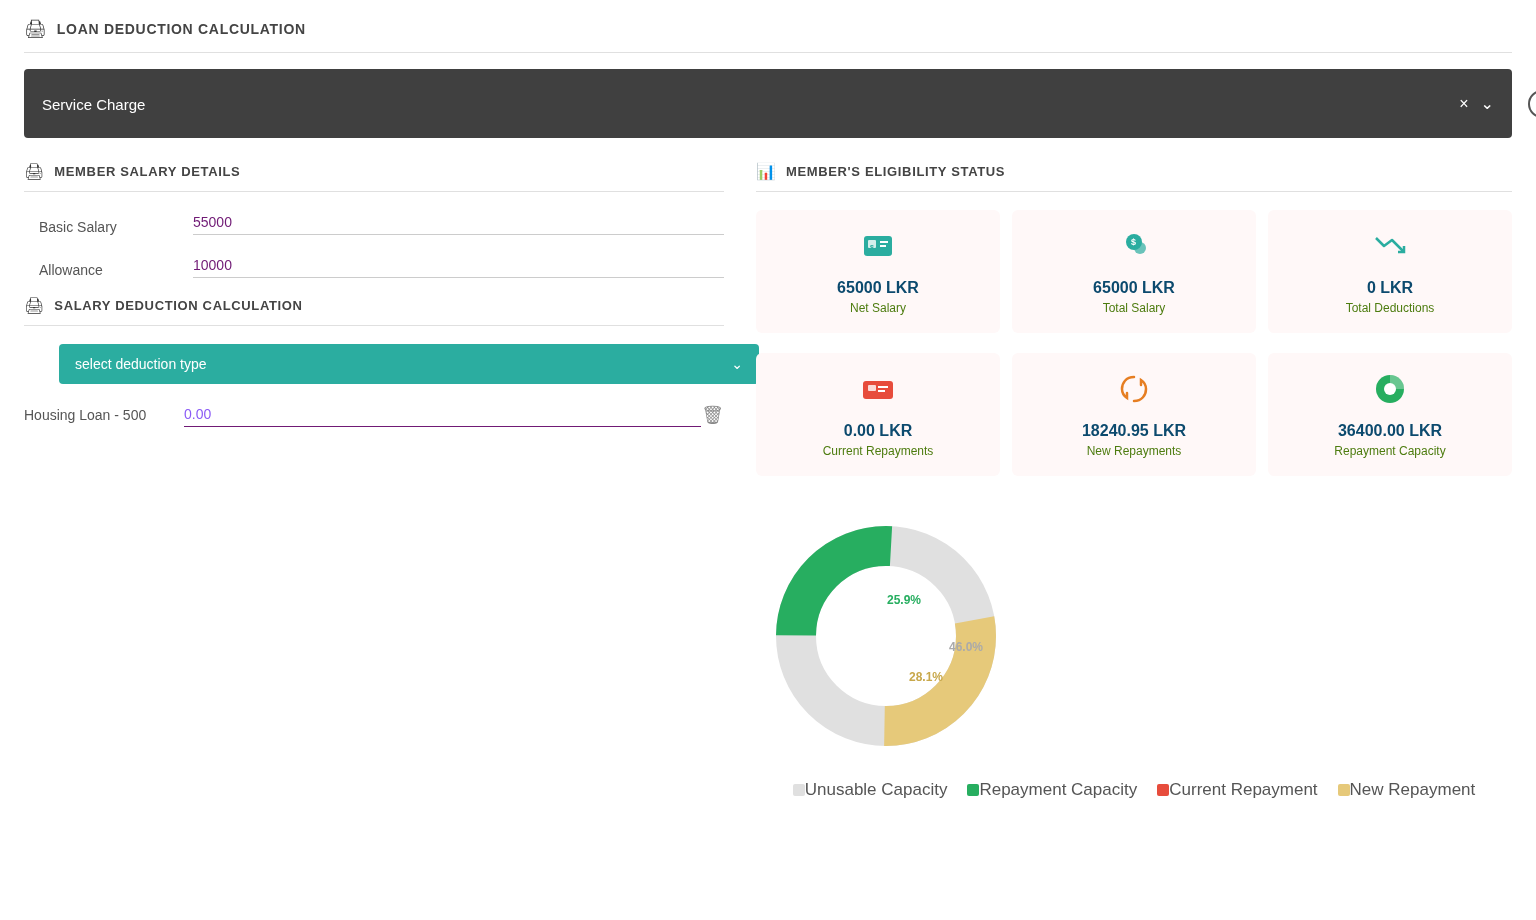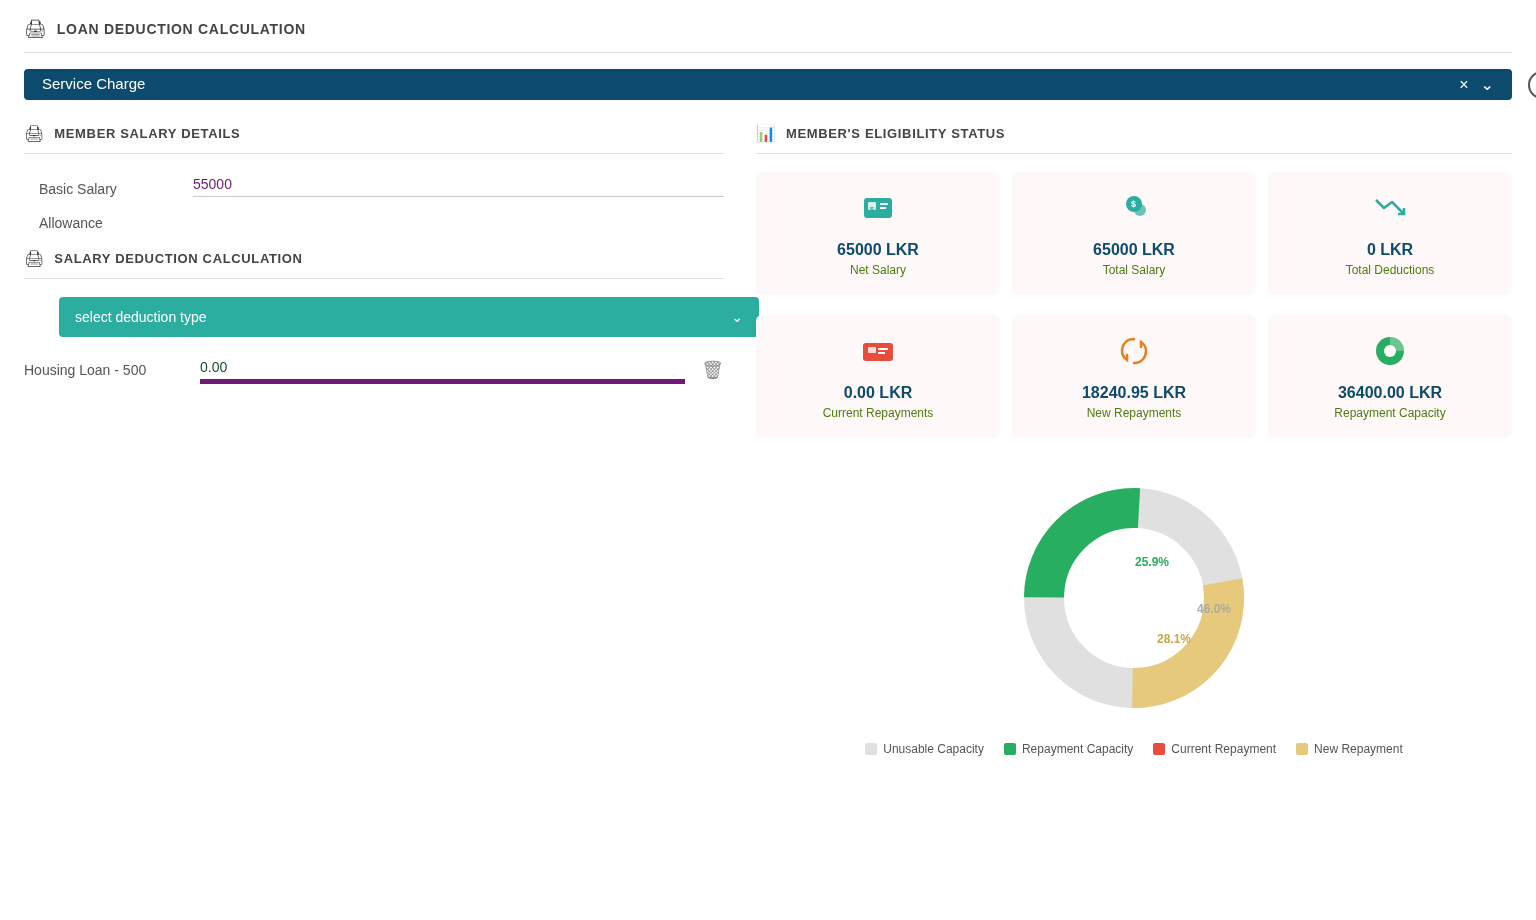--- a/index.html
+++ b/index.html
@@ -10,23 +10,23 @@
     
     .page-title-row {
       display: flex; align-items: center; gap: 10px;
       padding-bottom: 12px; border-bottom: 1px solid #e0e0e0; margin-bottom: 16px;
     }
     .page-title-row .title-icon { font-size: 18px; }
     .page-title-text { font-size: 14px; font-weight: 700; letter-spacing: 0.05em; color: #444; }
 
     
     .service-charge-bar {
-      background: #0c4a6e; color: #fff; border-radius: 4px;
-      display: flex; align-items: flex-start; justify-content: space-between;
-      padding: 6px 18px; margin-bottom: 24px; position: relative;
+      background: #404040; color: #fff; border-radius: 4px;
+      display: flex; align-items: flex-end; justify-content: space-between;
+      padding: 25px 18px; margin-bottom: 24px; position: relative;
     }
     .service-charge-label { font-size: 15px; font-weight: 500; }
     .service-charge-actions { display: flex; align-items: center; gap: 12px; }
     .sc-close, .sc-chevron { color: #fff; font-size: 16px; cursor: pointer; }
 
     .add-btn {
       position: absolute; right: -44px; top: 50%; transform: translateY(-50%);
       width: 28px; height: 28px; border-radius: 50%; border: 2px solid #555;
       background: #fff; display: flex; align-items: center; justify-content: center;
       font-size: 18px; color: #555; cursor: pointer;
@@ -60,45 +60,45 @@
     .deduction-select {
       background: #2BADA0; color: #fff; border-radius: 4px;
       display: flex; align-items: center; justify-content: space-between;
       padding: 12px 16px; cursor: pointer; margin-bottom: 18px;
       border: none; width: 100%; margin-left: 35px;
     }
     .deduction-select-label { font-size: 14px; }
     .deduction-chevron { font-size: 14px; }
 
     
-    .deduction-row { display: flex; align-items: center; gap: 16px; margin-bottom: 12px; }
+    .deduction-row { display: flex; align-items: center; margin-bottom: 12px; }
     .deduction-name { width: 160px; font-size: 14px; color: #555; }
     .deduction-input {
-      flex: 1; border: none; border-bottom: 5px solid #701a75;
-      font-size: 14px; padding: 4px 0; background: transparent; outline: none; color: #14532d;
+      flex: 1; border: none; border-bottom: 1px solid #701a75;
+      font-size: 14px; padding: 4px 0; background: transparent; outline: none; color: #8b5cf6;
     }
     .deduction-delete { color: #888; cursor: pointer; font-size: 18px; }
 
     
     .eligibility-cards { display: flex; flex-wrap: wrap; gap: 12px; margin-bottom: 20px; }
     .elig-card {
       flex: 1 1 calc(33% - 12px); background: #fff8f8; border-radius: 6px;
       padding: 18px 12px; text-align: center; min-width: 120px;
     }
     .elig-icon { font-size: 28px; margin-bottom: 8px; }
     .elig-amount { font-size: 16px; font-weight: 700; color: #0c4a6e; margin-bottom: 4px; }
     .elig-label { font-size: 12px; color: #4d7c0f; }
 
     
-    .chart-container { display: flex; flex-direction: column; align-items: center; padding-top: 10px; }
+    .chart-container { display: flex; flex-direction: column; padding-top: 10px; }
     .donut-wrapper { position: relative; width: 260px; height: 260px; }
     .donut-wrapper svg { width: 260px; height: 260px; }
 
     .chart-legend { display: flex; flex-wrap: wrap; gap: 6px 20px; margin-top: 14px; justify-content: center; }
-    .legend-item { display: flex; align-items: center; gap: 6px; font-size: 12px; color: #555; }
+    .legend-item { display: flex; align-items: center; font-size: 17px; color: #555; }
     .legend-dot { width: 12px; height: 12px; border-radius: 2px; flex-shrink: 0; }
   </style>
 </head>
 <body>
 
 <div class="page-wrapper">
 
   <div class="page-title-row">
     <span class="title-icon">🖨</span>
     <span class="page-title-text">LOAN DEDUCTION CALCULATION</span>
@@ -126,20 +126,21 @@
         <span class="section-title">MEMBER SALARY DETAILS</span>
       </div>
 
       <div class="field-row">
         <span class="field-label">Basic Salary</span>
         <input class="field-value" type="text" value="55000" style="">
       </div>
 
       <div class="field-row">
         <span class="field-label">Allowance</span>
+        <input class="field-value" type="text" value="10000" style="">
       </div>
 
       <div class="salary-deduction-section">
         <div class="section-header">
           <span class="section-icon">🖨</span>
           <span class="section-title">SALARY DEDUCTION CALCULATION</span>
         </div>
 
         <div class="deduction-select">
           <span class="deduction-select-label">select deduction type</span>

